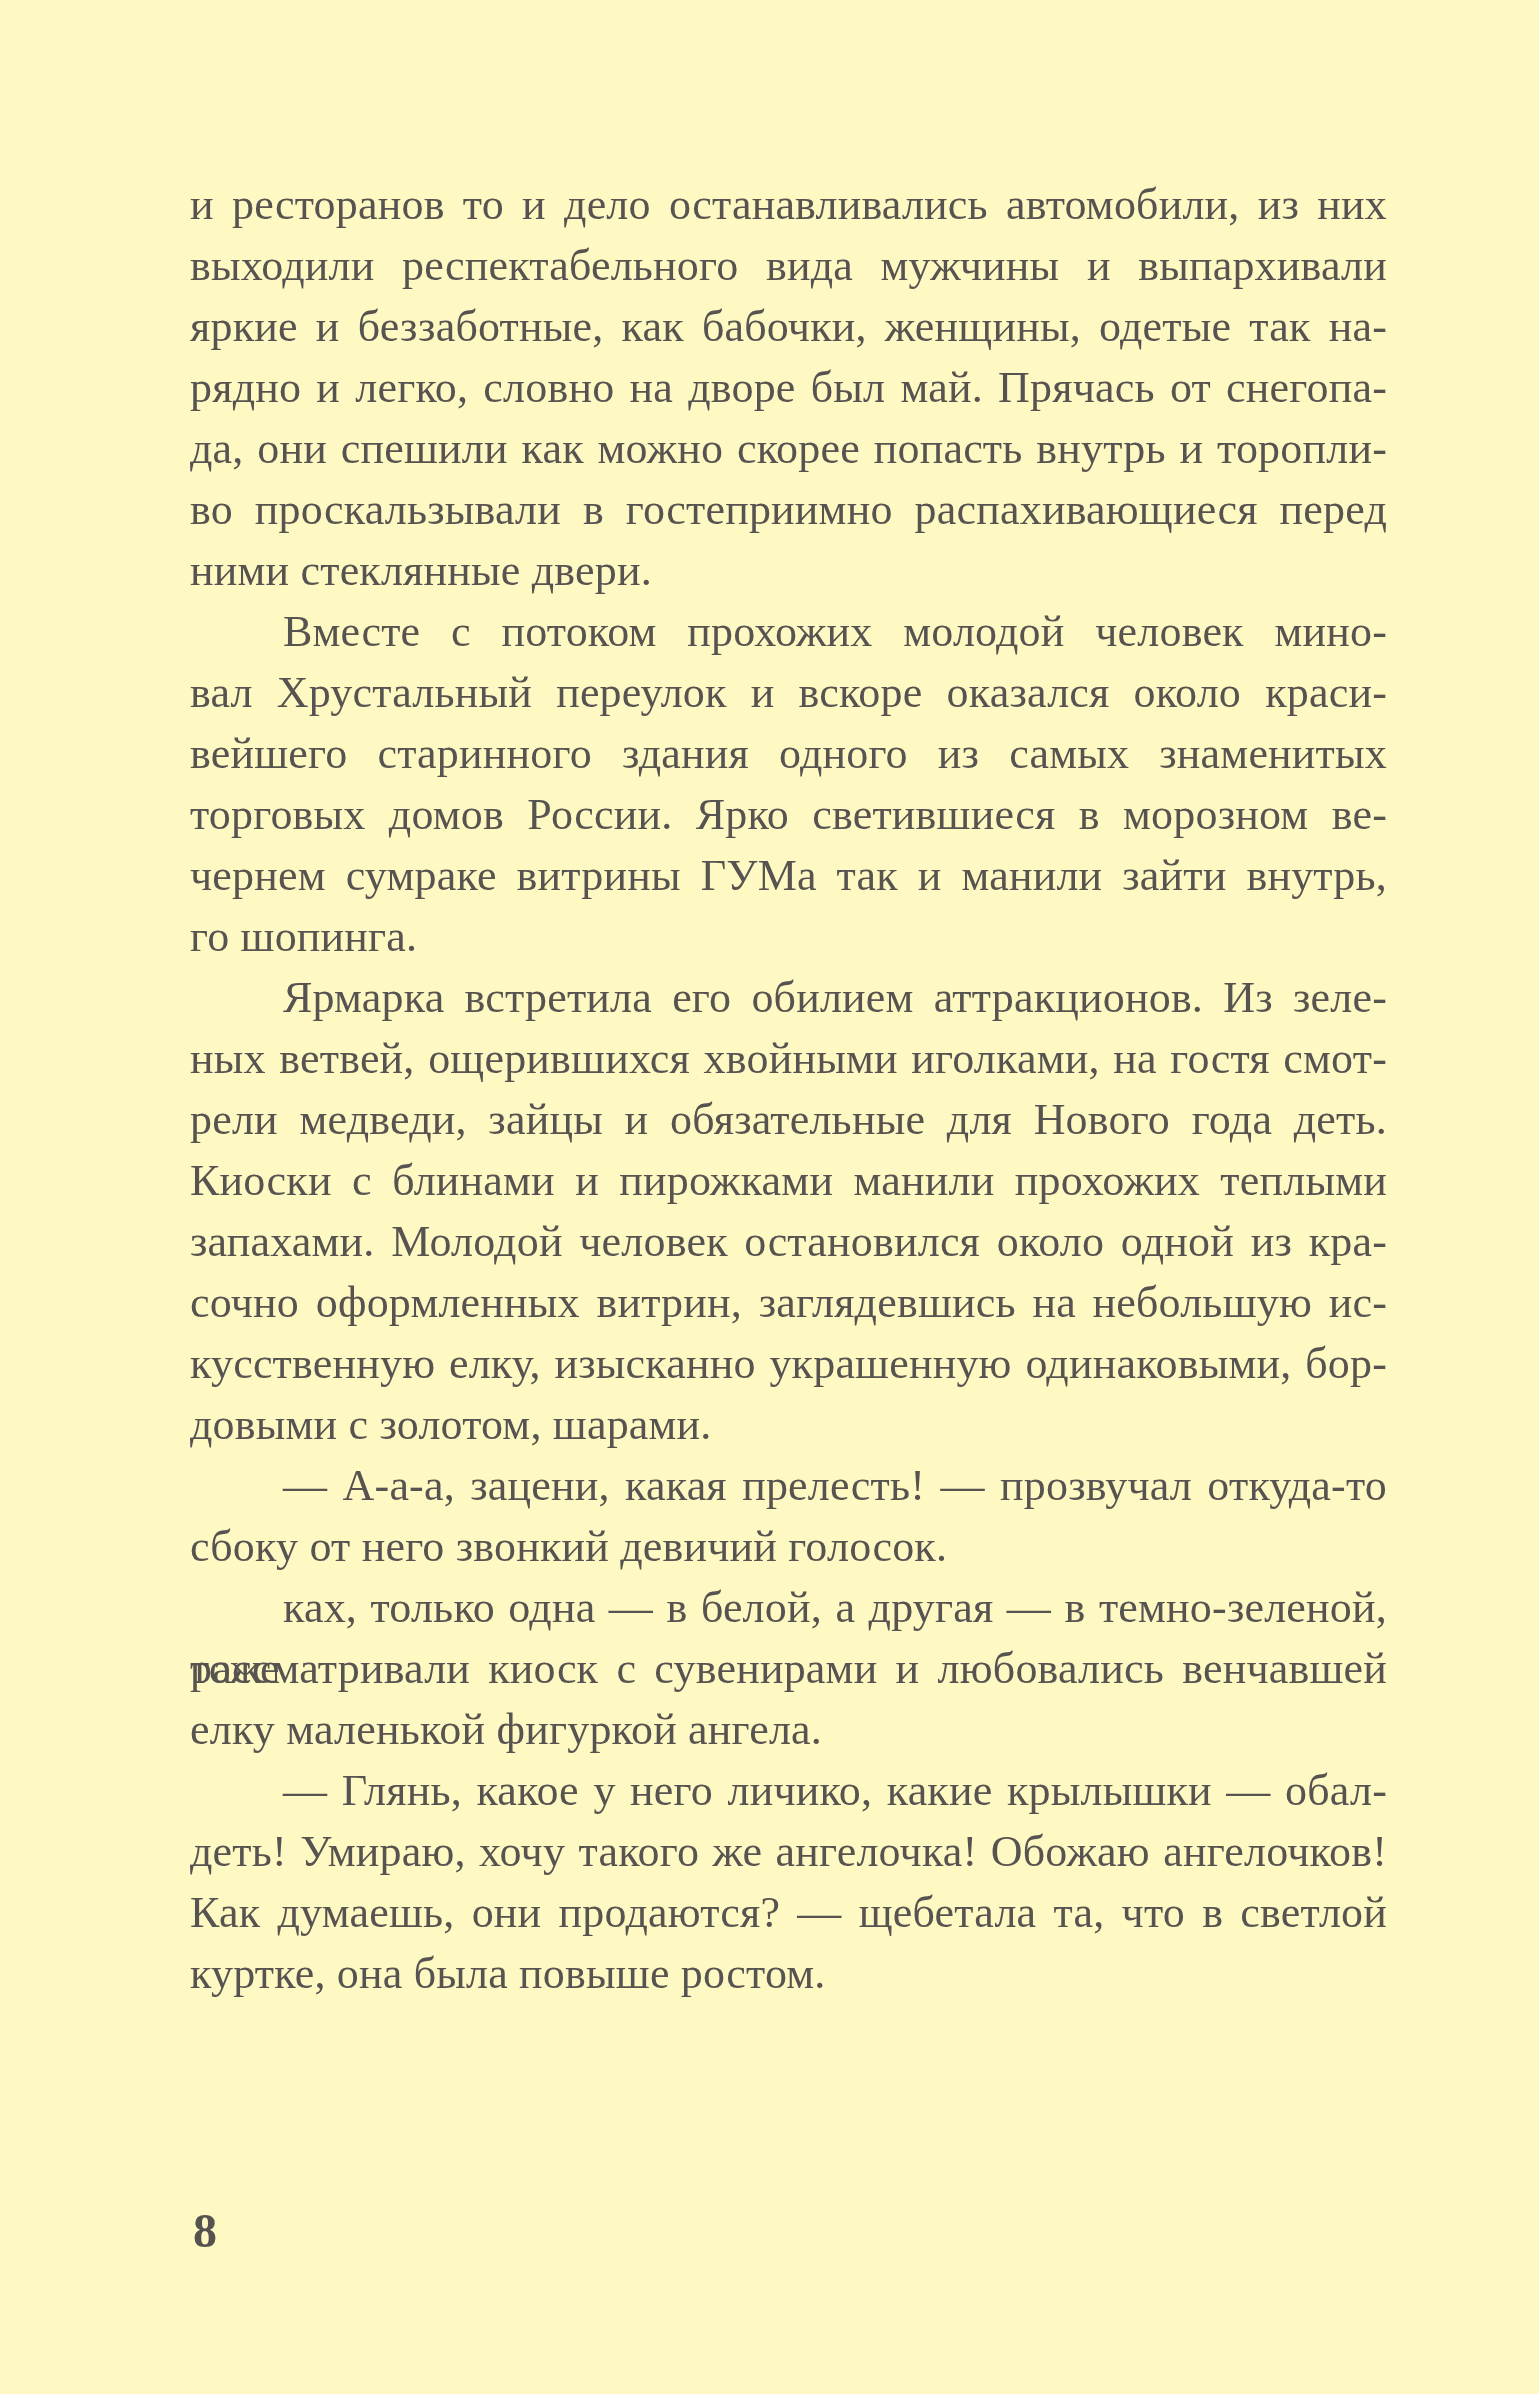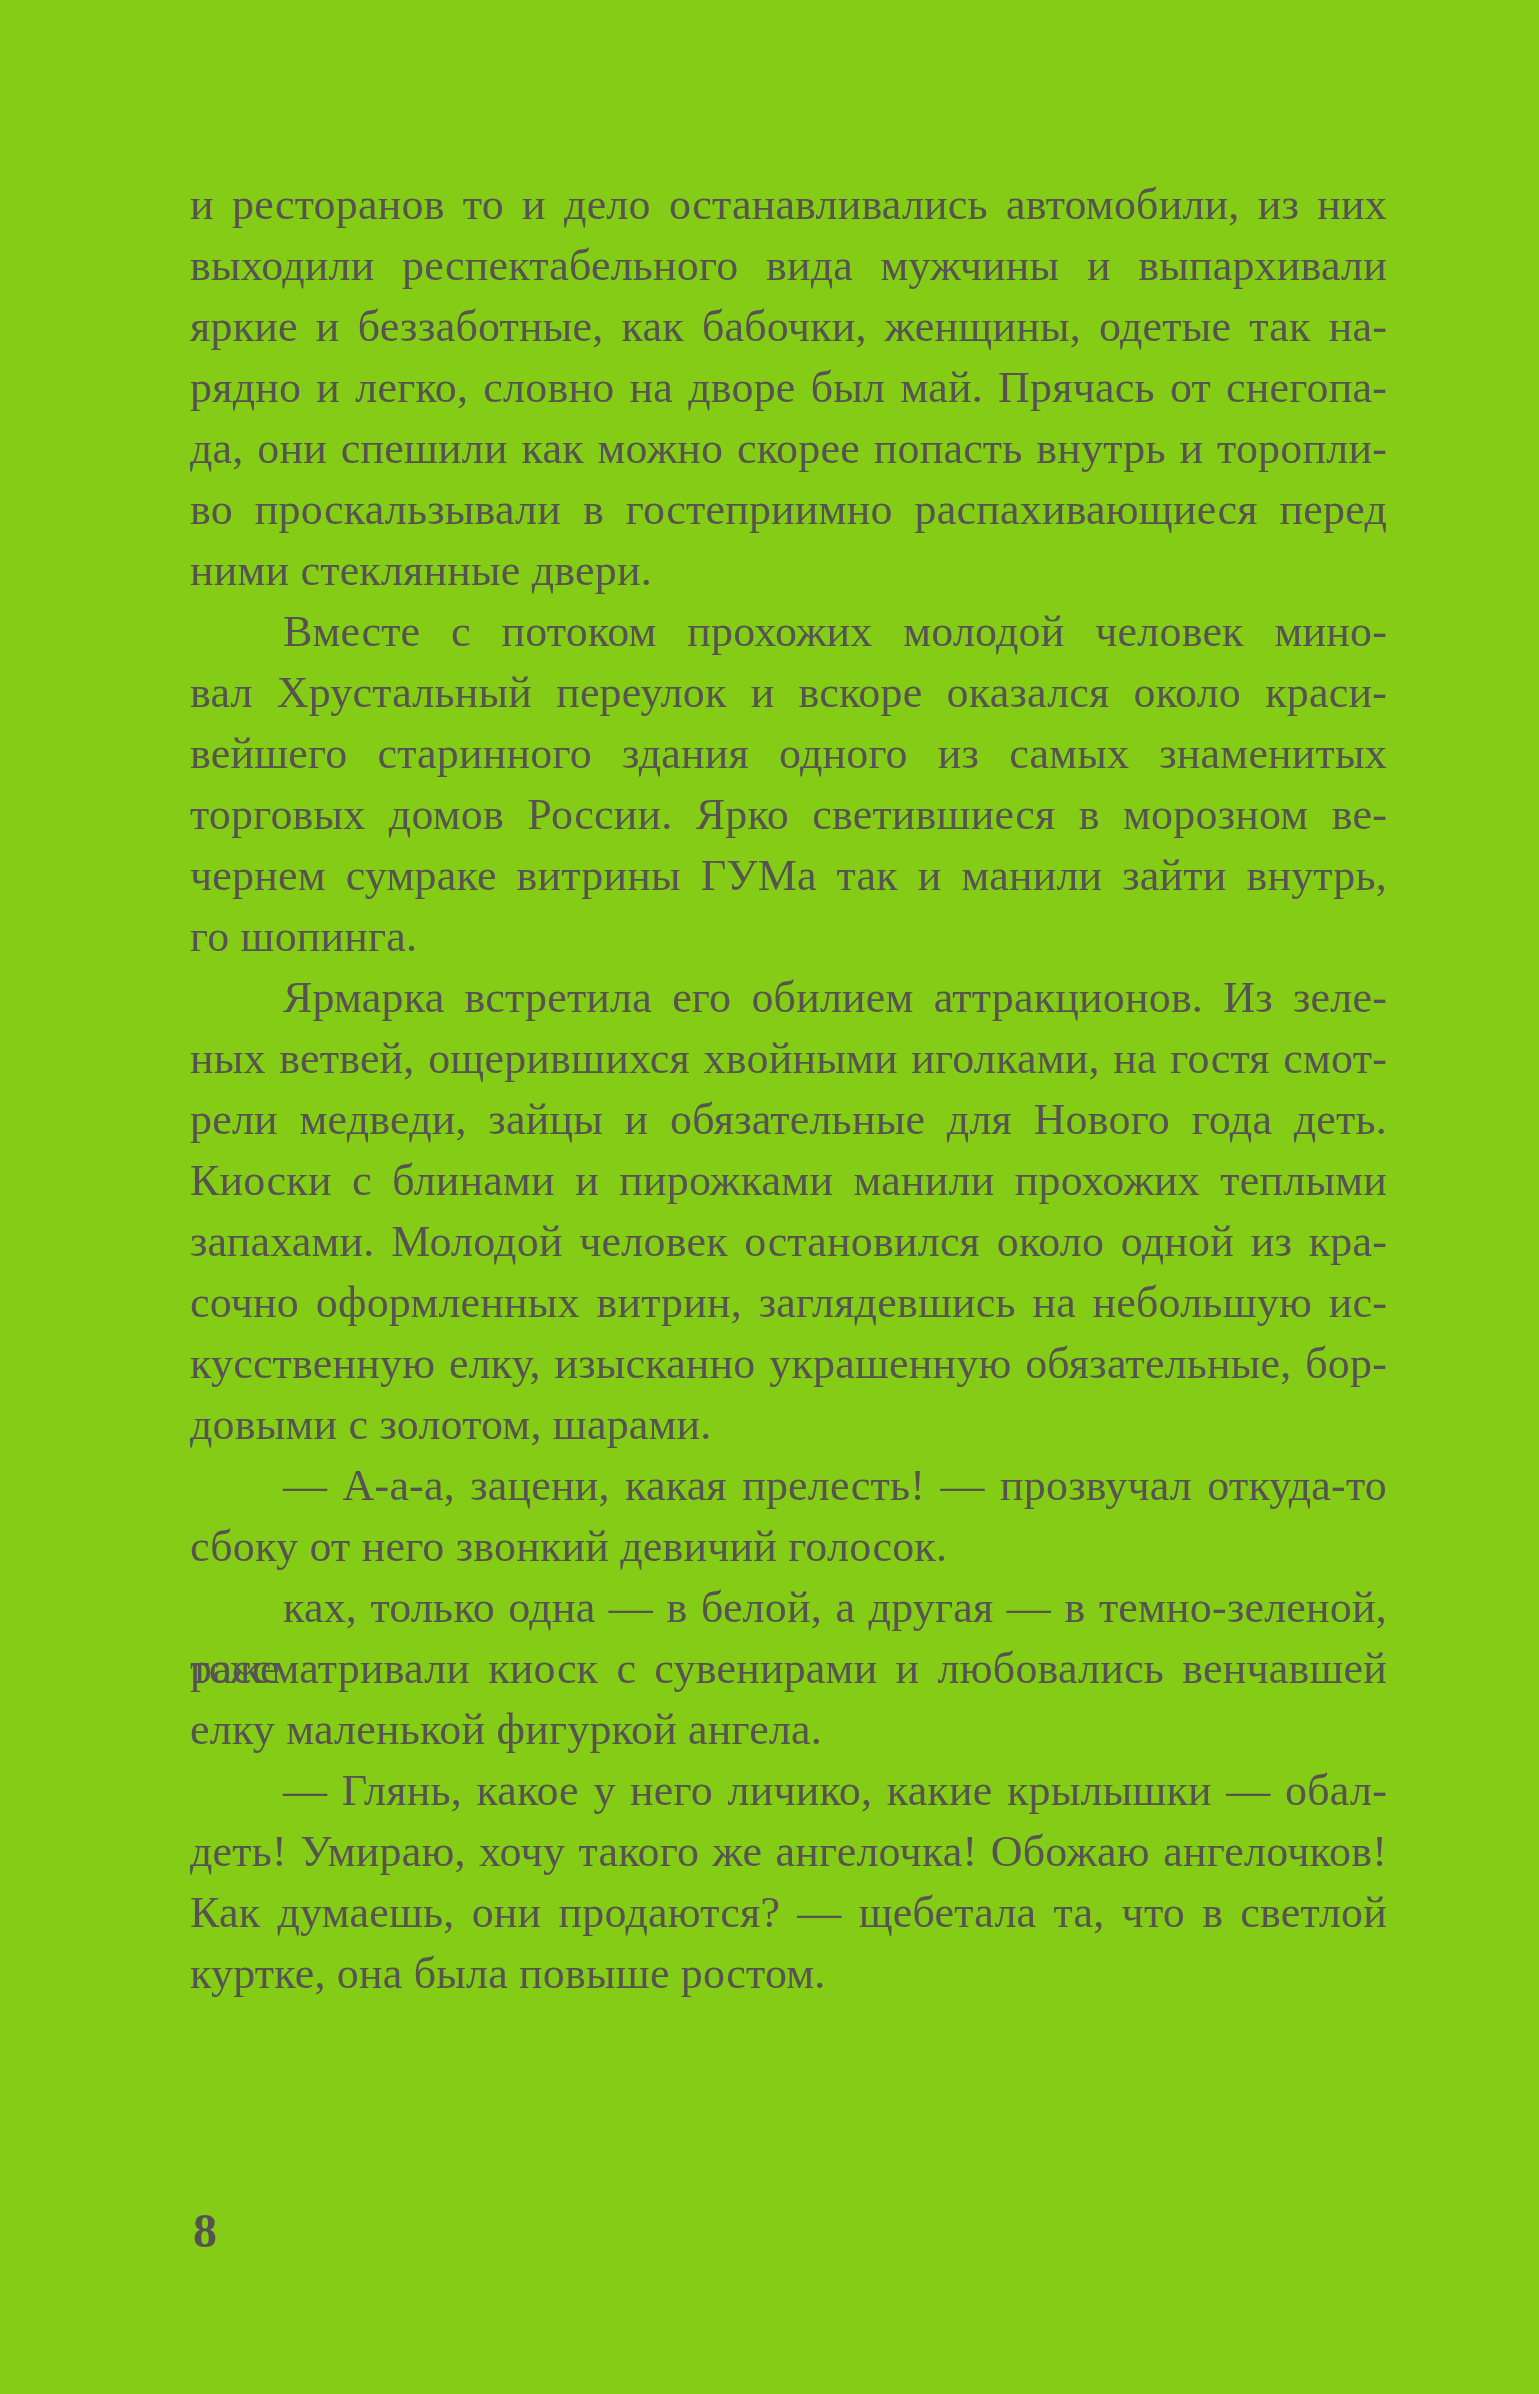--- a/index.html
+++ b/index.html
@@ -11,21 +11,21 @@
       width: 1539px;
       height: 2394px;
       position: relative;
       overflow: hidden;
       font-family: "Liberation Serif", "DejaVu Serif", serif;
       color: #575350;
     }
     .page {
       position: absolute;
       inset: 0;
-      background: #84cc16;
+      background: #fef9c3;
     }
     .text-block {
       position: absolute;
       left: 190px;
       top: 174px;
       width: 1197px;
     }
     .para {
       margin: 0;
       padding: 0;
@@ -77,21 +77,21 @@
         <div class="line j">чернем сумраке витрины ГУМа так и манили зайти внутрь,</div>
         <div class="line last">го шопинга.</div>
       </div>
       <div class="para indent">
         <div class="line j">Ярмарка встретила его обилием аттракционов. Из зеле-</div>
         <div class="line j">ных ветвей, ощерившихся хвойными иголками, на гостя смот-</div>
         <div class="line j">рели медведи, зайцы и обязательные для Нового года деть.</div>
         <div class="line j">Киоски с блинами и пирожками манили прохожих теплыми</div>
         <div class="line j">запахами. Молодой человек остановился около одной из кра-</div>
         <div class="line j">сочно оформленных витрин, заглядевшись на небольшую ис-</div>
-        <div class="line j">кусственную елку, изысканно украшенную обязательные, бор-</div>
+        <div class="line j">кусственную елку, изысканно украшенную одинаковыми, бор-</div>
         <div class="line last">довыми с золотом, шарами.</div>
       </div>
       <div class="para indent">
         <div class="line j">— А-а-а, зацени, какая прелесть! — прозвучал откуда-то</div>
         <div class="line last">сбоку от него звонкий девичий голосок.</div>
       </div>
       <div class="para indent">
         <div class="line j">ках, только одна — в белой, а другая — в темно-зеленой, тоже</div>
         <div class="line j">рассматривали киоск с сувенирами и любовались венчавшей</div>
         <div class="line last">елку маленькой фигуркой ангела.</div>

